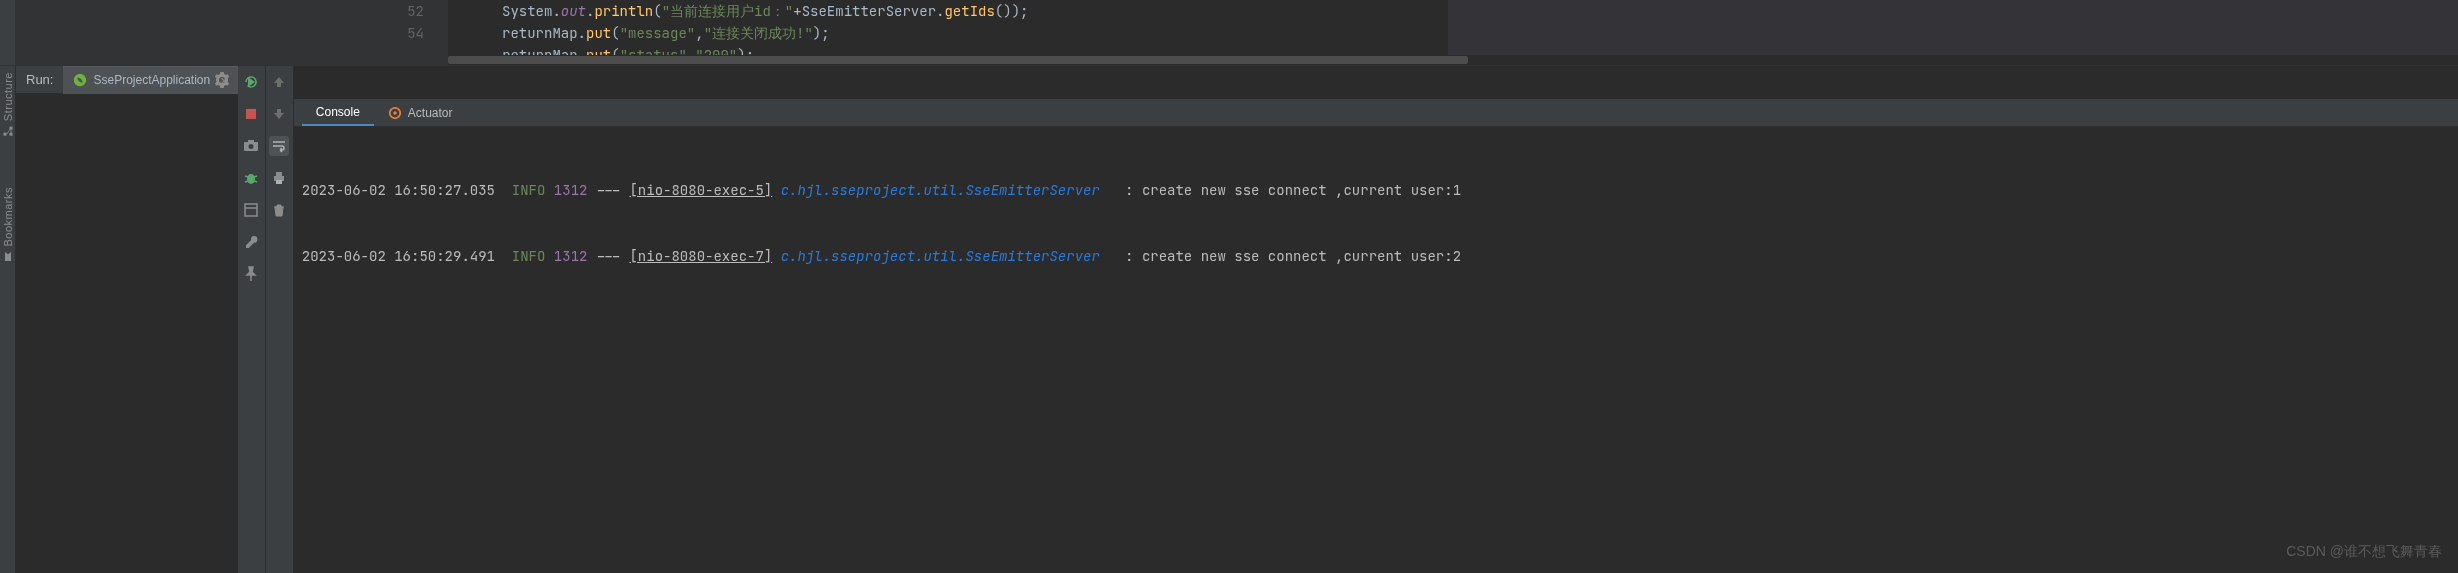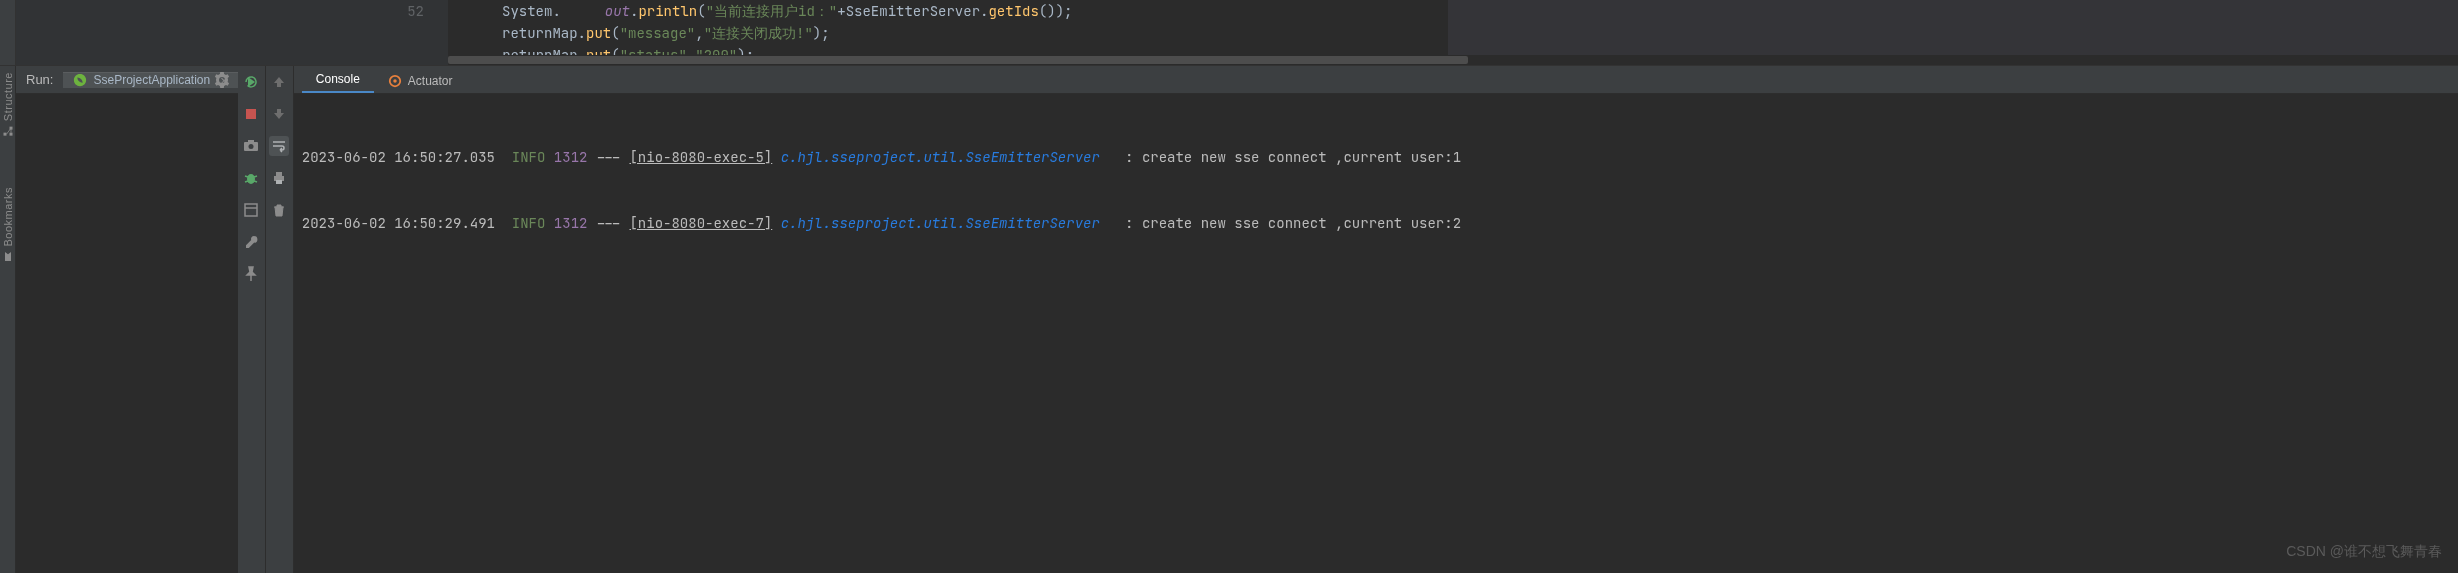--- a/index.html
+++ b/index.html
@@ -41,21 +41,21 @@
       font-family: "JetBrains Mono", Consolas, monospace;
       font-size: 14px;
       line-height: 22px;
       position: relative;
       overflow: hidden;
     }
     .code-line { height: 22px; white-space: pre; padding-left: 54px; }
     .kw-method { color: #ffc66d; }
     .kw-string { color: #6a8759; }
     .kw-default { color: #a9b7c6; }
-    .kw-out { color: #9876aa; font-style: italic; margin-left: 44px; }
+    .kw-out { color: #9876aa; font-style: italic; }
     .code-selection-overlay {
       position: absolute;
       right: 0;
       top: 0;
       width: 1010px;
       height: 66px;
       background: rgba(70,70,80,0.35);
       pointer-events: none;
     }
     .code-scroll-track {
@@ -107,21 +107,21 @@
     .run-label {
       color: #bbbbbb;
       padding: 0 10px;
       font-size: 13px;
     }
     .run-tab {
       display: flex;
       align-items: center;
       gap: 6px;
       padding: 0 10px;
-      height: 16px;
+      height: 28px;
       background: #4e5254;
       border-top: 1px solid #5a5d5f;
     }
     .run-tab-icon {
       width: 14px; height: 14px;
     }
     .close-x {
       color: #8c8c8c;
       font-size: 13px;
       padding-left: 4px;
@@ -157,23 +157,24 @@
       justify-content: center;
     }
     .icon-btn.active-bg {
       background: #4e5254;
       border-radius: 3px;
     }
     .tabs-row {
       height: 28px;
       background: #3c3f41;
       display: flex;
-      align-items: flex-end;
+      align-items: center;
       padding-left: 8px;
       border-bottom: 1px solid #2d2d2d;
+      margin-top: 33px;
     }
     .subtab {
       padding: 5px 14px;
       color: #bbbbbb;
       font-size: 12px;
       display: flex;
       align-items: center;
       gap: 6px;
     }
     .subtab.active {
@@ -207,20 +208,21 @@
     }
     .main-area { flex: 1; display: flex; flex-direction: row; }
   </style>
 </head>
 <body>
 
 <div class="editor-area">
   <div class="left-sidebar-stub"></div>
   <div class="gutter">
     <div class="gutter-line">52</div>
+    <div class="gutter-line">54</div>
   </div>
   <div class="code-area">
     <div class="code-selection-overlay"></div>
     <div class="code-line"><span class="kw-default">System</span><span class="kw-default">.</span><span class="kw-out">out</span><span class="kw-default">.</span><span class="kw-method">println</span><span class="kw-default">(</span><span class="kw-string">"当前连接用户id："</span><span class="kw-default">+SseEmitterServer.</span><span class="kw-method">getIds</span><span class="kw-default">());</span></div>
     <div class="code-line"><span class="kw-default">returnMap</span><span class="kw-default">.</span><span class="kw-method">put</span><span class="kw-default">(</span><span class="kw-string">"message"</span><span class="kw-default">,</span><span class="kw-string">"连接关闭成功!"</span><span class="kw-default">);</span></div>
     <div class="code-line"><span class="kw-default">returnMap</span><span class="kw-default">.</span><span class="kw-method">put</span><span class="kw-default">(</span><span class="kw-string">"status"</span><span class="kw-default">,</span><span class="kw-string">"200"</span><span class="kw-default">);</span></div>
     <div class="code-scroll-track">
       <div class="code-scroll-thumb"></div>
     </div>
   </div>

